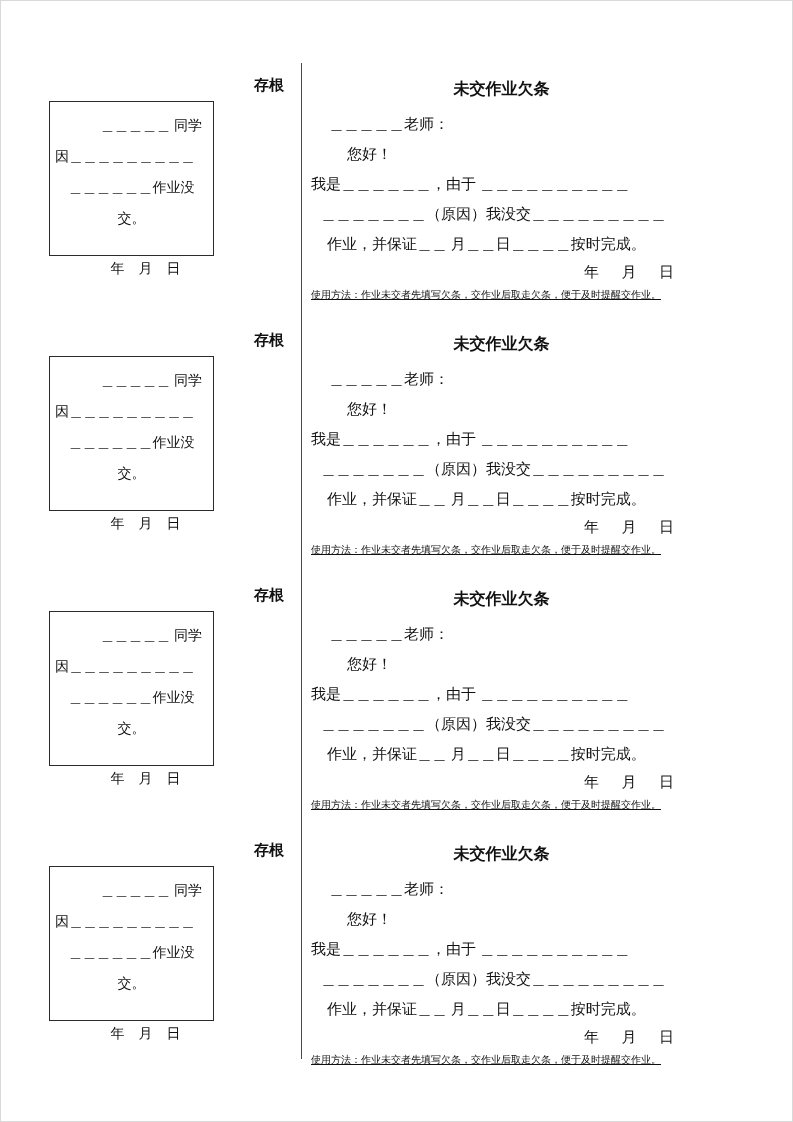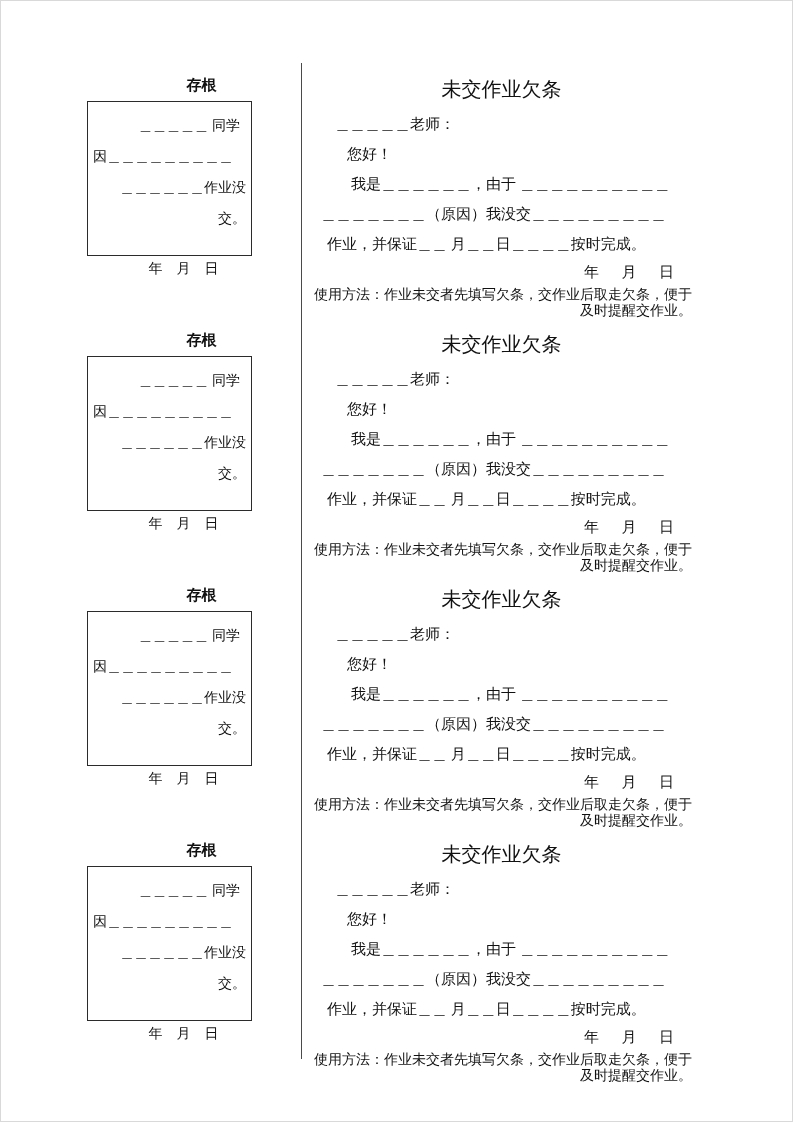--- a/index.html
+++ b/index.html
@@ -37,87 +37,88 @@
     height: 255px;
   }
   
   .stub-col {
     flex: 0 0 300px;
     width: 300px;
   }
   .stub-title {
     width: 165px;
     margin: 8px 0 6px 118px;
-    text-align: center;
+    text-align: right;
     font-weight: bold;
     font-size: 15px;
     line-height: 20px;
     white-space: pre-wrap;
   }
   .stub-box {
     width: 165px;
     height: 155px;
-    margin-left: 86px;
+    margin-left: 48px;
     border: 1px solid #2b2b2b;
     padding: 8px 5px 6px 5px;
     font-size: 14px;
     display: flex;
     flex-direction: column;
   }
   .stub-line {
     line-height: 31px;
     white-space: pre-wrap;
   }
   .stub-line1 { text-align: right; padding-right: 6px; }
   .stub-line2 { text-align: left; }
-  .stub-line3 { text-align: right; }
+  .stub-line3 { text-align: center; }
   .stub-date {
     margin-top: 26px;
     text-align: center;
     padding-left: 28px;
     font-size: 14px;
     white-space: pre-wrap;
   }
   
   .note-col {
     flex: 1 1 auto;
     padding: 0 100px 0 10px;
     font-size: 15px;
   }
   .note-title {
     margin-top: 10px;
     text-align: center;
-    font-weight: normal;
-    font-size: 20px;
+    font-weight: bold;
+    font-size: 16px;
     line-height: 24px;
     margin-bottom: 8px;
     white-space: pre-wrap;
   }
   .note-line {
     line-height: 30px;
     white-space: pre-wrap;
   }
-  .note-line-teacher  { margin-left: 24px; }
+  .note-line-teacher  { margin-left: 18px; }
   .note-line-greeting { margin-left: 36px; }
-  .note-line-body1    { margin-left: 40px; }
+  .note-line-body1    { }
   .note-line-body2    { margin-left: 10px; }
   .note-line-body3    { margin-left: 16px; }
   .note-date {
     line-height: 26px;
     text-align: right;
     padding-right: 18px;
     white-space: pre-wrap;
   }
   .note-usage {
     margin-top: 2px;
-    font-size: 14px;
+    font-size: 10px;
     line-height: 16px;
-    text-align: right;
+    text-align: left;
     white-space: pre-wrap;
     color: #111111;
+    text-decoration: underline;
   }
 </style>
 </head>
 <body>
 
 <div class="page">
   <div class="column-divider"></div>
   <div id="sections">
   <section class="slip">
     <div class="stub-col">

